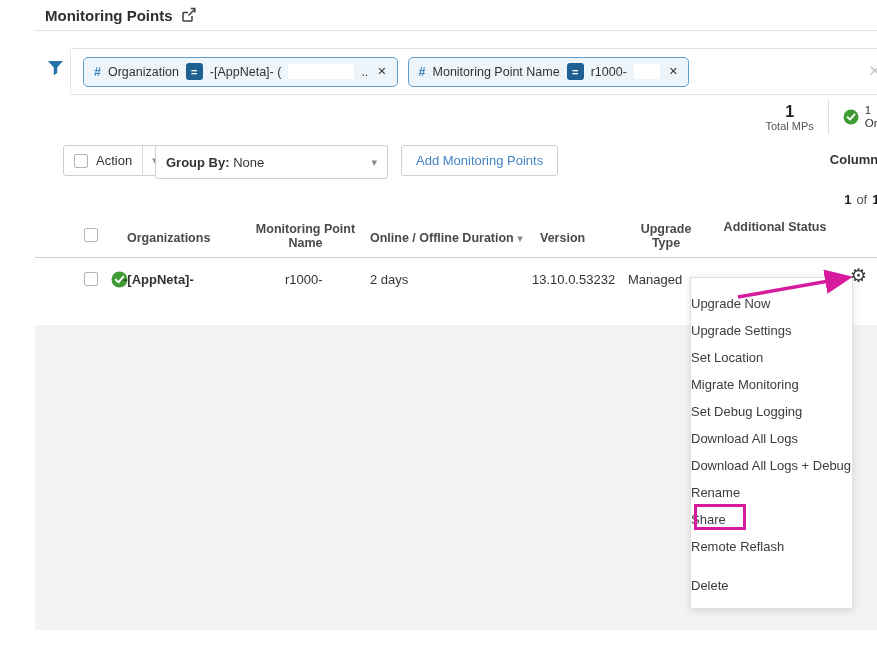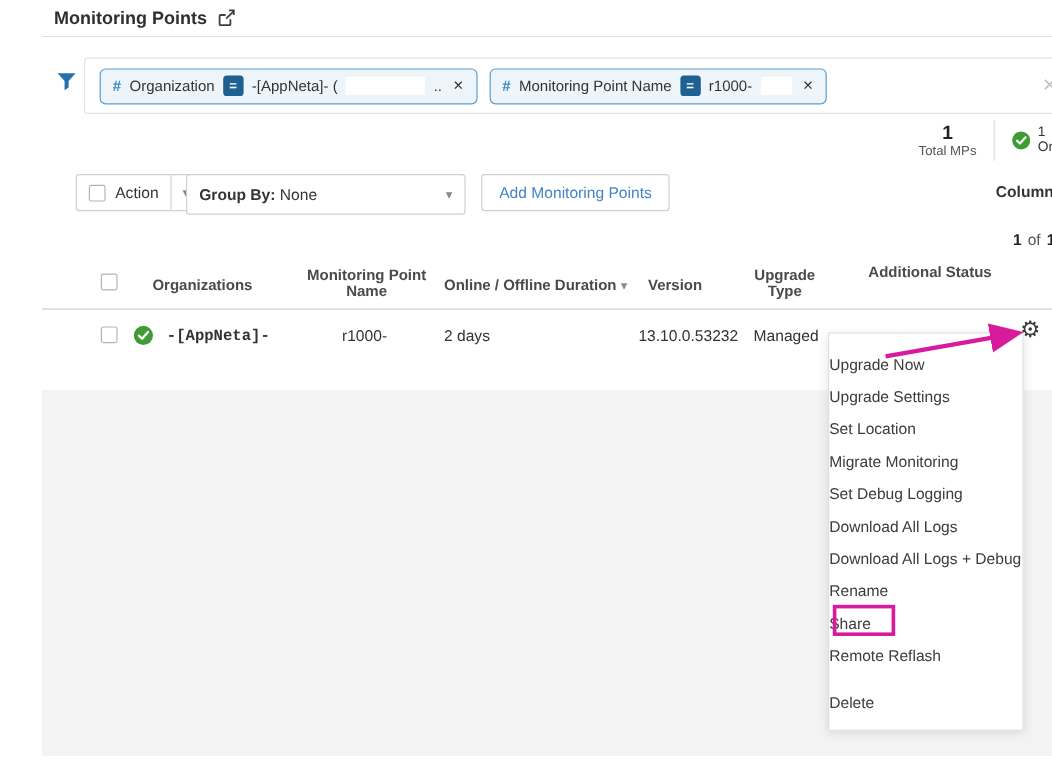--- a/index.html
+++ b/index.html
@@ -171,21 +171,21 @@
 
   <div class="thead">
     <span class="cb th" style="left:49px; top:14px;"></span>
     <div class="th" style="left:92px; top:17px;">Organizations</div>
     <div class="th center" style="left:218px; top:8px; width:105px;">Monitoring Point Name</div>
     <div class="th" style="left:335px; top:17px;">
       <span>Online / Offline Duration</span>
       <span class="caret">▾</span>
     </div>
     <div class="th" style="left:505px; top:17px;">Version</div>
-    <div class="th center" style="left:588px; top:8px; width:62px;">Upgrade Type</div>
+    <div class="th center" style="left:600px; top:8px; width:62px;">Upgrade Type</div>
     <div class="th center" style="left:672px; top:6px; width:136px;">Additional Status</div>
     <div class="status-icons">
       <span>
         <svg class="ic" width="14" height="14" viewBox="0 0 16 16">
           <circle cx="12.6" cy="3.2" r="2.1" fill="#555"></circle>
             <circle cx="3.2" cy="8" r="2.1" fill="#555"></circle>
             <circle cx="12.6" cy="12.8" r="2.1" fill="#555"></circle>
           <path d="M3.2 8 L12.6 3.2 M3.2 8 L12.6 12.8" stroke="#555" stroke-width="1.4" fill="none"></path>
         </svg>
       </span>
@@ -211,21 +211,21 @@
   </div>
 
   <div class="trow">
     <span class="cb td" style="left:49px; top:14px;"></span>
     <span class="td" style="left:76px; top:13px;">
       <svg class="ic" width="17" height="17" viewBox="0 0 16 16">
         <circle cx="8" cy="8" r="7.5" fill="#3f9c35"></circle>
         <path d="M4.5 8.2 L7 10.6 L11.6 5.4" fill="none" stroke="#fff" stroke-width="1.8" stroke-linecap="round" stroke-linejoin="round"></path>
       </svg>
     </span>
-    <span class="td org-cell" style="left:104px;font-family:Liberation Mono, monospace;">-[AppNeta]-</span>
+    <span class="td org-cell" style="left:88px;">-[AppNeta]-</span>
     <span class="td" style="left:250px;">r1000-</span>
     <span class="td" style="left:335px;">2 days</span>
     <span class="td" style="left:497px;">13.10.0.53232</span>
     <span class="td" style="left:593px;">Managed</span>
   </div>
 
   <span class="gear">⚙</span>
 
   <div class="menu">
     <div class="menu-item">Upgrade Now</div>

